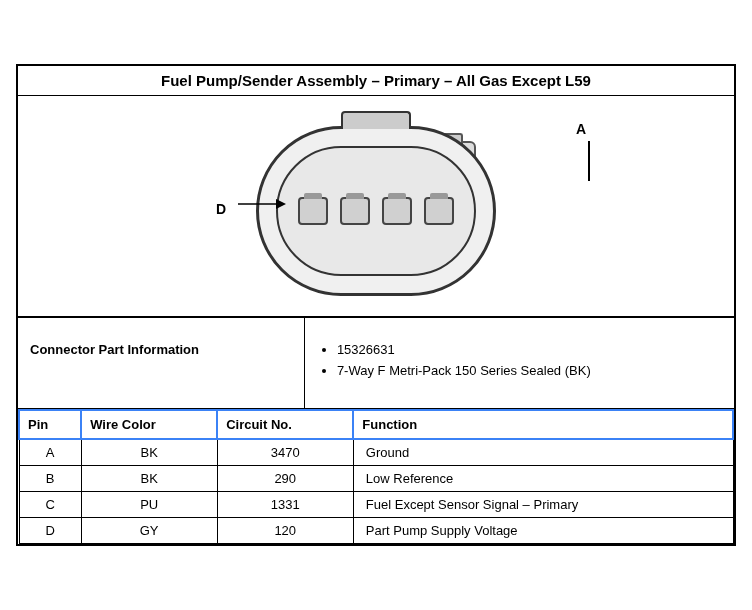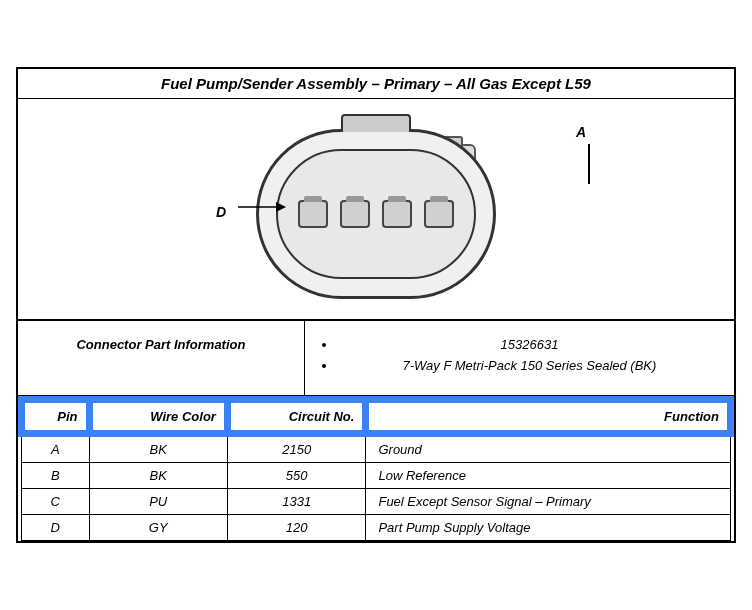--- a/index.html
+++ b/index.html
@@ -14,21 +14,20 @@
       width: 752px;
     }
     .outer-table {
       width: 720px;
       border-collapse: collapse;
       border: 2px solid #000;
     }
     .outer-table td, .outer-table th {
       border: 1px solid #000;
       padding: 6px 10px;
-      font-style: italic;
     }
     .title-row {
       text-align: center;
       font-weight: bold;
       font-size: 15px;
       padding: 10px;
       border-bottom: 2px solid #000;
     }
     .diagram-row td {
       padding: 10px;
@@ -133,24 +132,23 @@
       background: #ccc;
       border: 2px solid #555;
       border-bottom: none;
       border-radius: 3px 3px 0 0;
     }
     .connector-info-table {
       width: 100%;
       border-collapse: collapse;
     }
     .connector-info-table td {
-      padding: 16px 12px;
+      padding: 24px 12px;
       vertical-align: top;
       border: none;
-      text-align: center;
     }
     .connector-info-left {
       font-weight: bold;
       width: 40%;
       border-right: 1px solid #000 !important;
     }
     .connector-info-right {
       width: 60%;
     }
     .bullet-list {
@@ -160,22 +158,22 @@
     .bullet-list li {
       margin-bottom: 6px;
     }
     .main-data-table {
       width: 100%;
       border-collapse: collapse;
     }
     .main-data-table th {
       background: #fff;
       font-weight: bold;
-      text-align: right;
-      border: 7px solid #3b82f6;
+      text-align: left;
+      border: 2px solid #3b82f6;
       padding: 6px 8px;
     }
     .main-data-table td {
       border: 1px solid #000;
       text-align: center;
       padding: 5px 8px;
     }
     .main-data-table td.function-col {
       text-align: left;
       padding-left: 12px;
@@ -266,27 +264,27 @@
             <th>Pin</th>
             <th>Wire Color</th>
             <th>Circuit No.</th>
             <th>Function</th>
           </tr>
         </thead>
         <tbody id="pin-table-body">
         <tr>
                 <td>A</td>
                 <td>BK</td>
-                <td>2150</td>
+                <td>3470</td>
                 <td class="function-col">Ground</td>
               </tr>
               <tr>
                 <td>B</td>
                 <td>BK</td>
-                <td>550</td>
+                <td>290</td>
                 <td class="function-col">Low Reference</td>
               </tr>
               <tr>
                 <td>C</td>
                 <td>PU</td>
                 <td>1331</td>
                 <td class="function-col">Fuel Except Sensor Signal – Primary</td>
               </tr>
               <tr>
                 <td>D</td>

